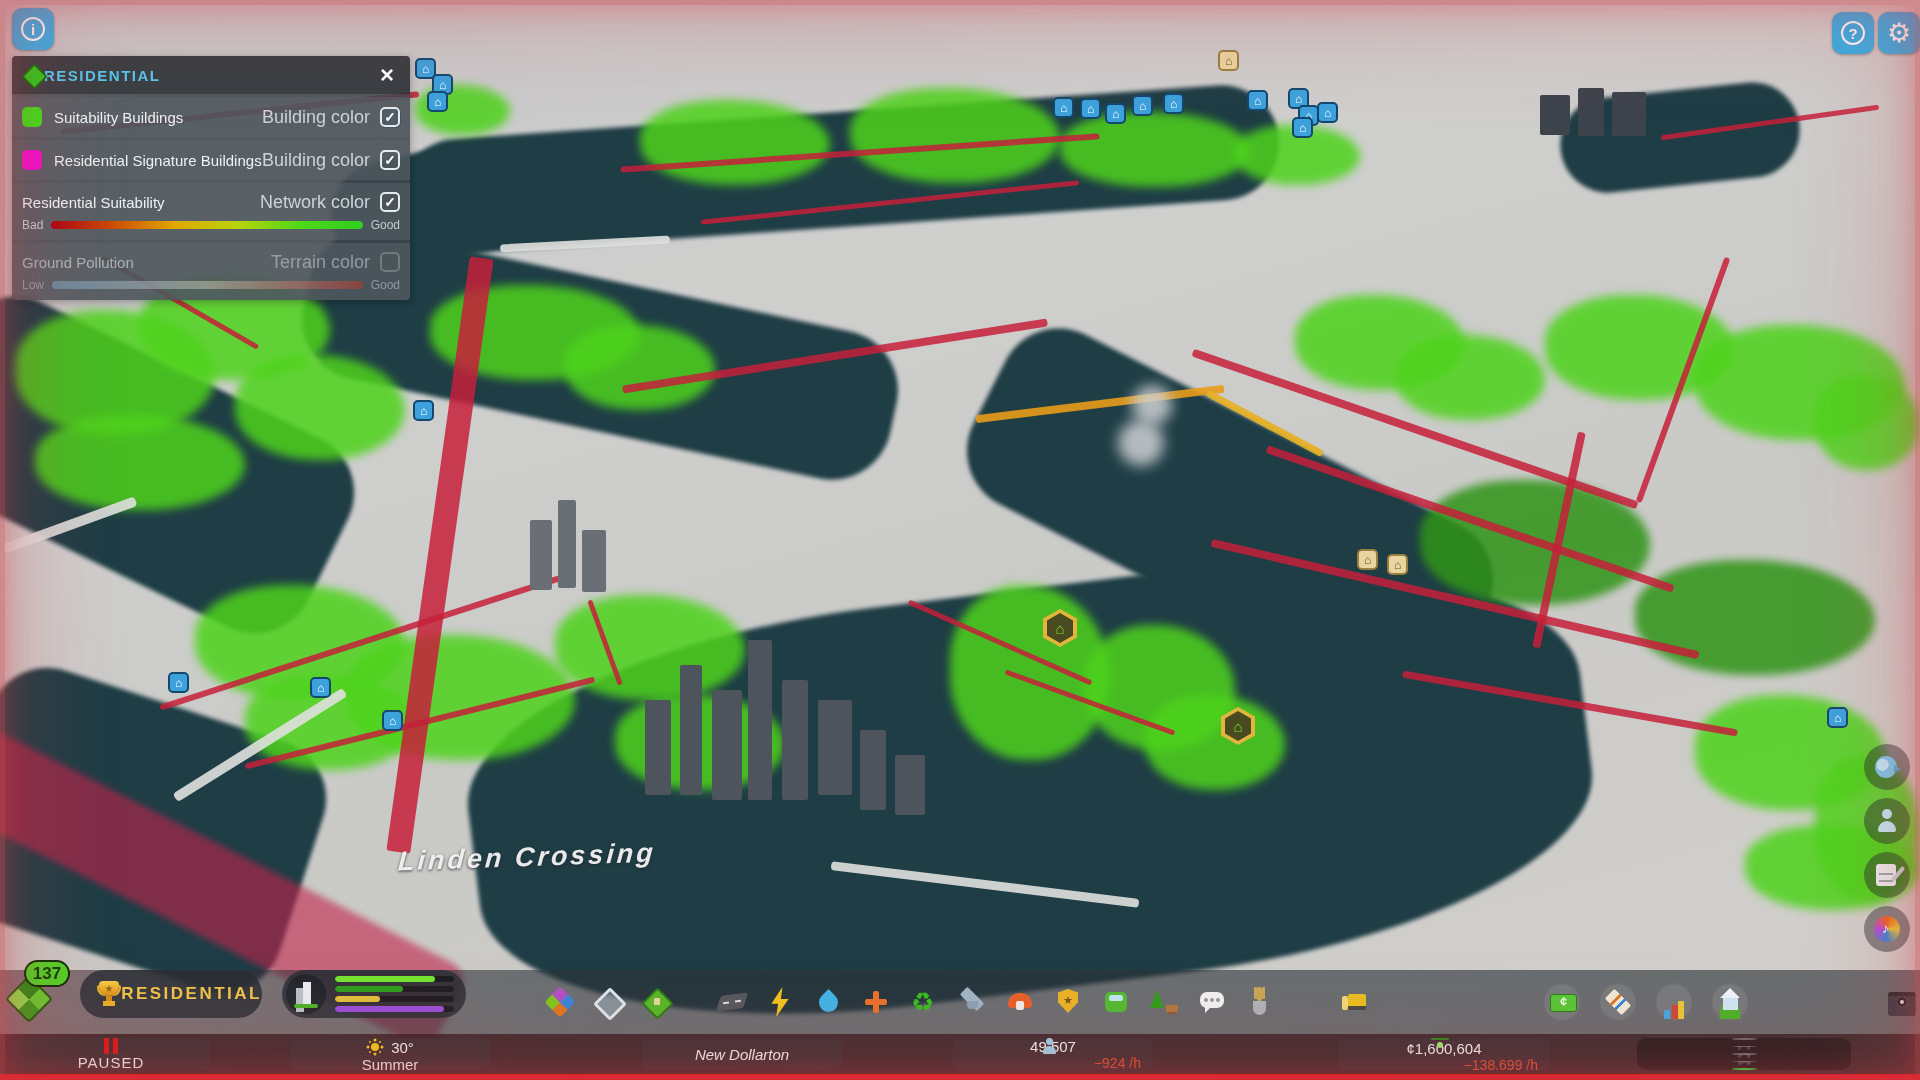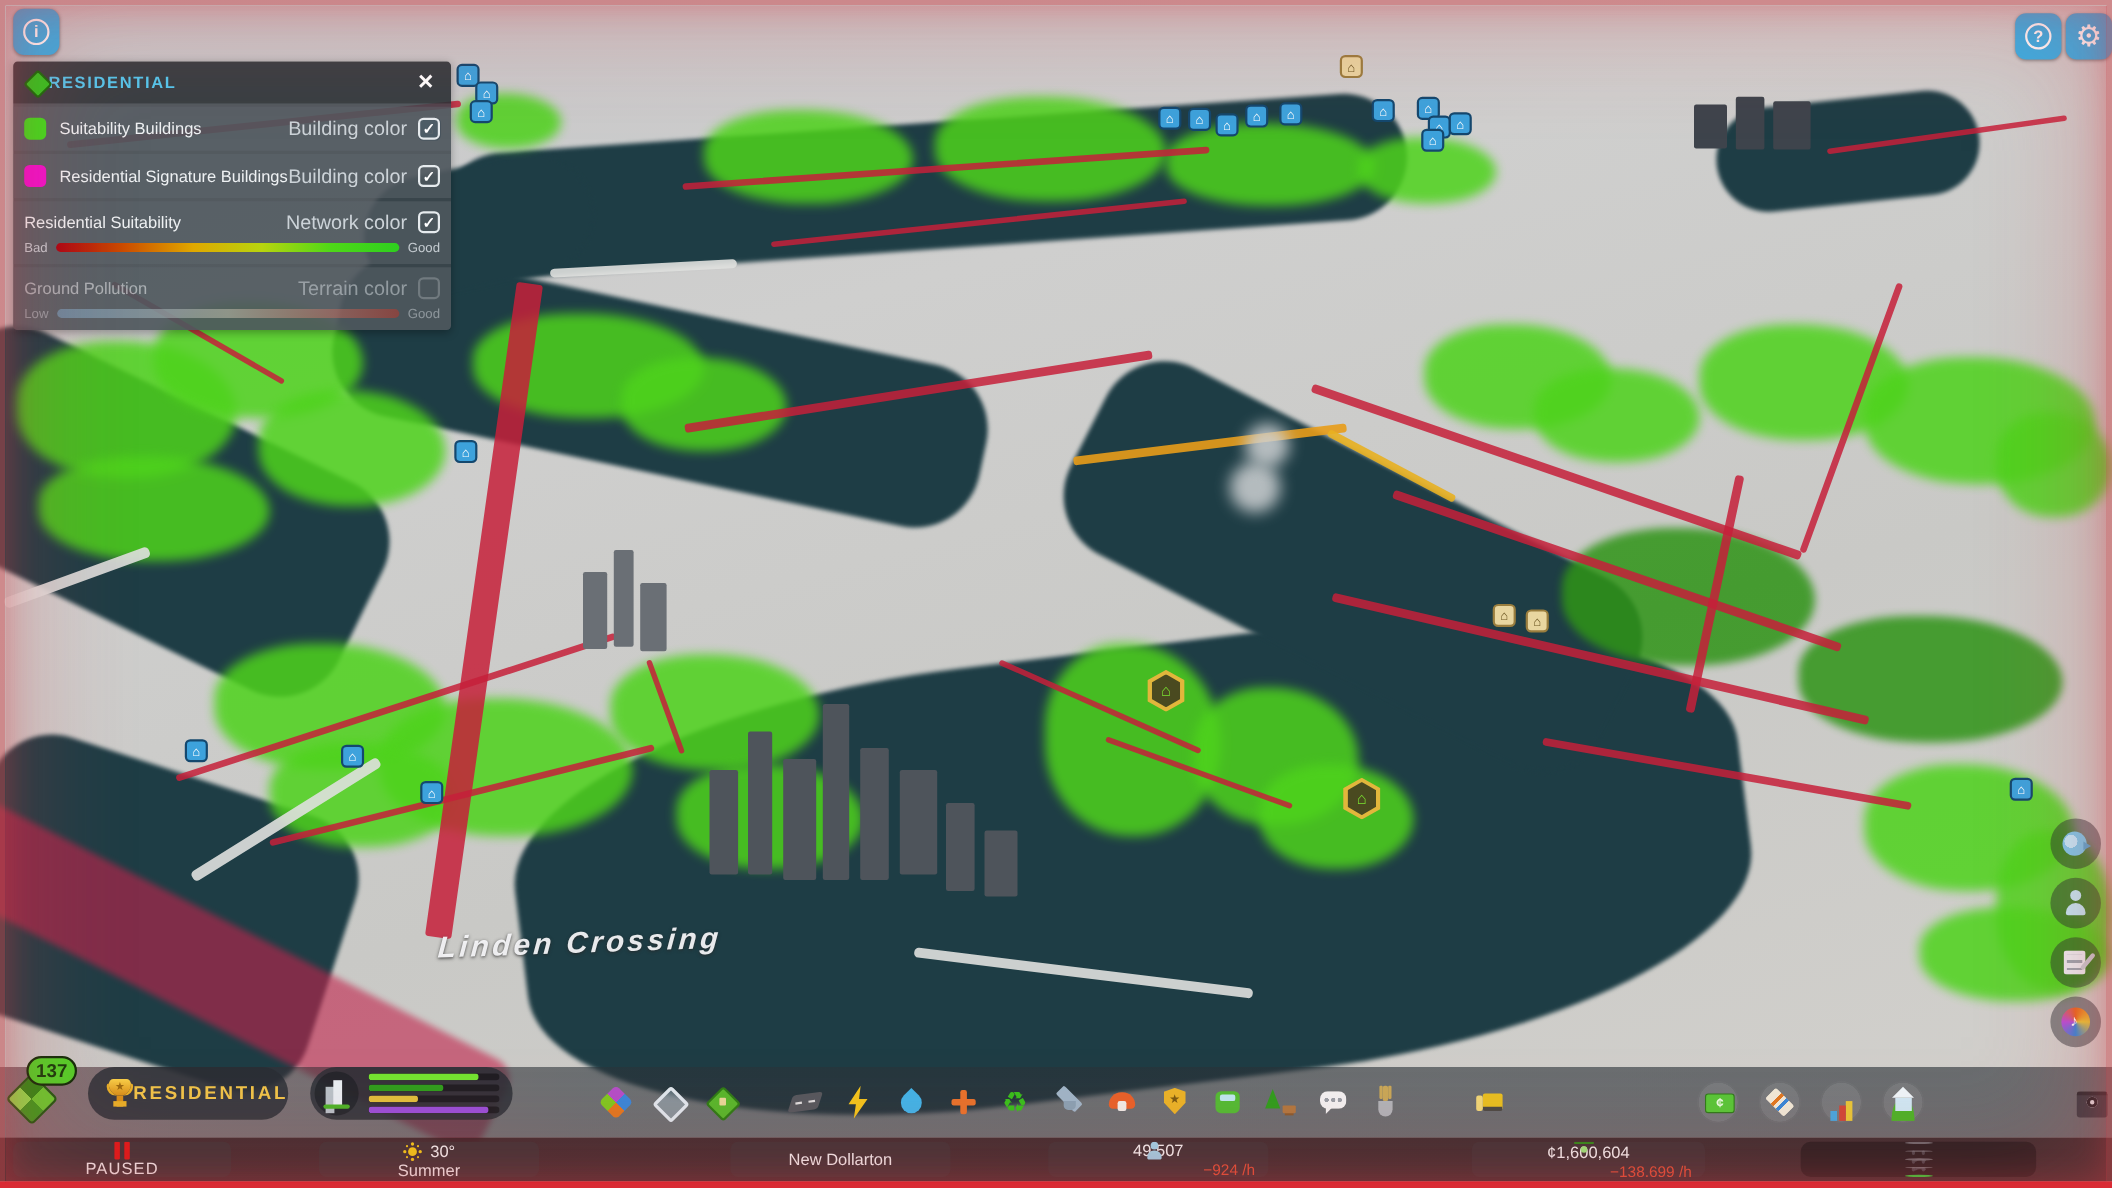--- a/index.html
+++ b/index.html
@@ -545,21 +545,21 @@
 
   <div class="sb-box" style="left:290px;width:200px;">
     <div class="sb-cell" style="width:84px;">
       <span class="sun-ic"></span>
       <span>30°</span>
     </div>
     <div class="sb-div"></div>
     <div class="sb-cell" style="flex:1;">Summer</div>
   </div>
 
-  <div class="sb-box" style="left:664px;width:200px;justify-content:center;">
+  <div class="sb-box" style="left:642px;width:200px;justify-content:center;font-style:italic;">
     <span>New Dollarton</span>
   </div>
 
   <div class="sb-box" style="left:953px;width:200px;padding:0 12px;">
     <span class="person-ic"></span>
     <span>49,507</span>
     <span class="rate">−924 /h</span>
   </div>
 
   <div class="sb-box" style="left:1338px;width:212px;padding:0 12px;">

